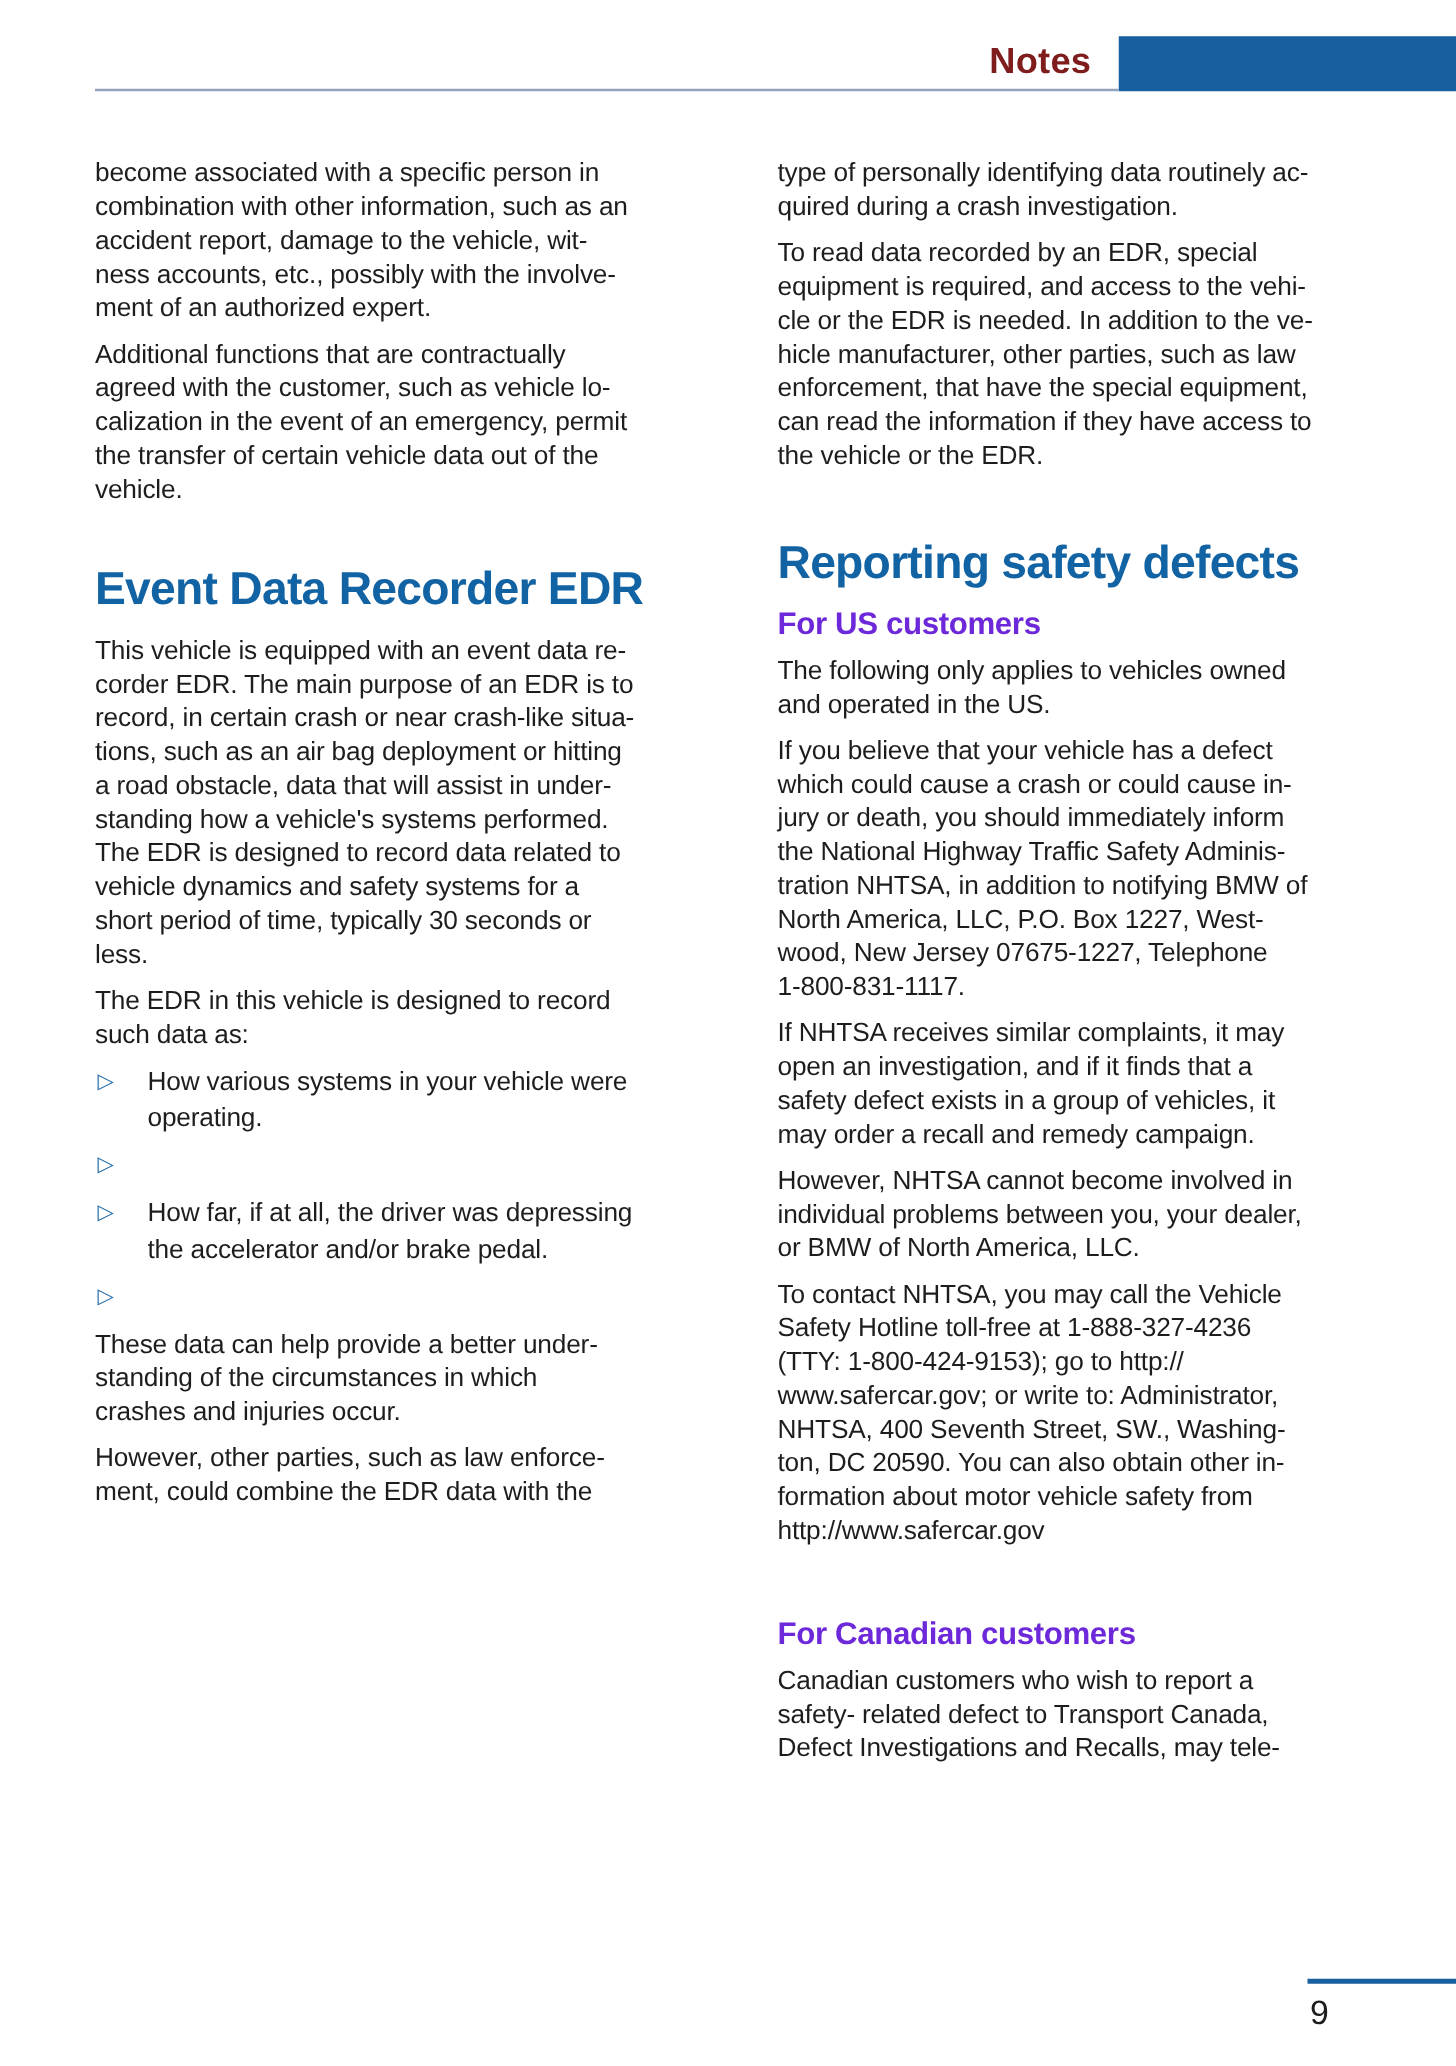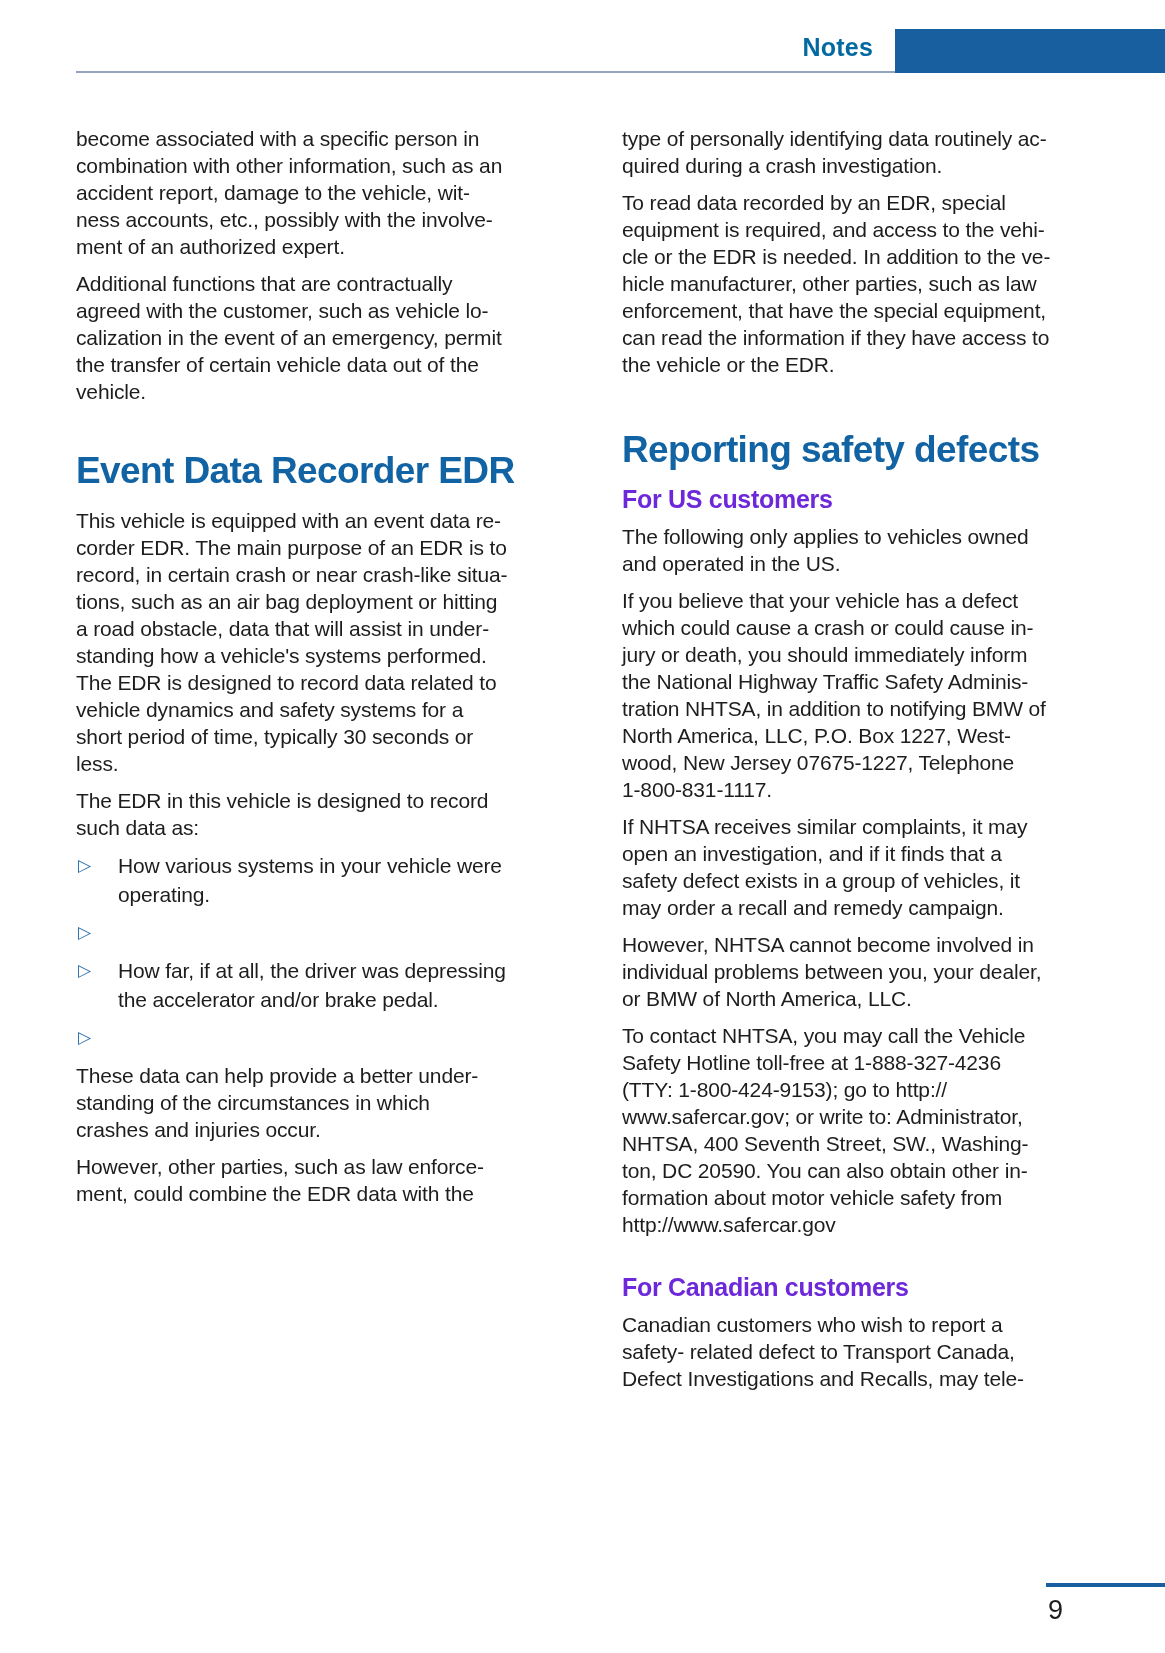--- a/index.html
+++ b/index.html
@@ -16,23 +16,23 @@
   
   .header-bar {
     position: absolute;
     left: 895px; top: 29px;
     width: 270px; height: 44px;
     background: #185f9f;
   }
   .notes-label {
     position: absolute;
     top: 33px; right: 292px;
-    font-size: 25px;
+    font-size: 29px;
     font-weight: bold;
-    color: #0369a1;
+    color: #7f1d1d;
     letter-spacing: 0.2px;
   }
   .header-rule {
     position: absolute;
     left: 76px; top: 71px;
     width: 819px; height: 2px;
     background: #93a2bd;
   }
 
   
@@ -63,21 +63,21 @@
   .col.right h1.section-heading { margin-top: 50px; margin-bottom: 2px; }
 
   h2.sub-heading {
     font-size: 25px;
     line-height: 30px;
     font-weight: bold;
     color: #6d28d9;
     margin: 12px 0 9px 0;
     letter-spacing: -0.3px;
   }
-  h2.sub-heading.spaced { margin-top: 34px; }
+  h2.sub-heading.spaced { margin-top: 54px; }
 
   ul.tri-list {
     list-style: none;
     margin: 2px 0 10px 0;
     padding: 0;
   }
   ul.tri-list li {
     display: flex;
     margin: 0 0 9px 0;
     font-size: 21px;

